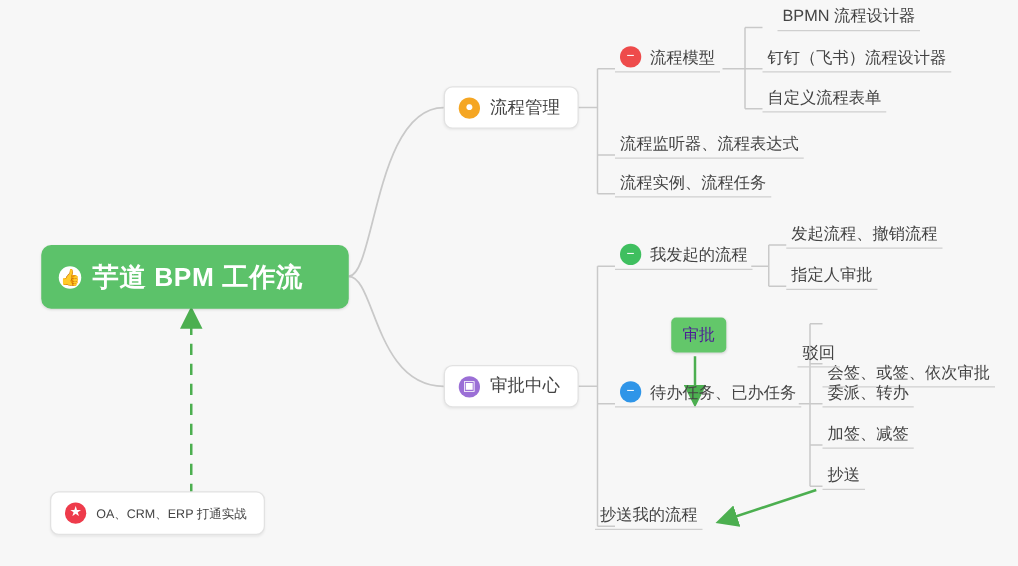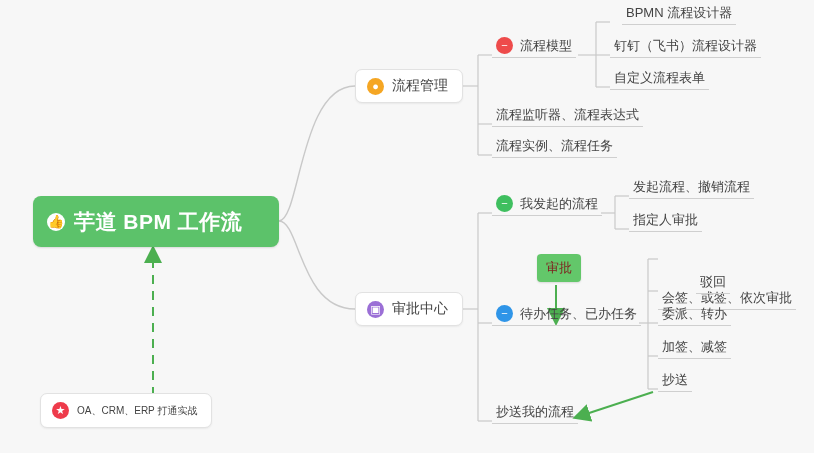--- a/index.html
+++ b/index.html
@@ -48,21 +48,21 @@
     padding:0 4px 4px 4px;
     display:flex;align-items:center;
     height:20px;
   }
   .ul .lbl{margin-left:7px;}
   .ul.noicon .lbl{margin-left:0;}
 
   
   .tag{
     background:#63c76a;
-    color:#7f1d1d;
+    color:#4c1d95;
     font-size:13px;
     border-radius:4px;
     padding:5px 9px;
     box-shadow:0 1px 2px rgba(0,0,0,.12);
   }
 
   
   .ic{
     width:17px;height:17px;border-radius:50%;
     display:inline-flex;align-items:center;justify-content:center;
@@ -171,35 +171,35 @@
   </div>
 
   <div class="node ul" style="left:492px;top:196px;">
     <span class="ic green">−</span>
     <span class="lbl">我发起的流程</span>
   </div>
   <div class="node ul" style="left:492px;top:306px;">
     <span class="ic blue">−</span>
     <span class="lbl">待办任务、已办任务</span>
   </div>
-  <div class="node ul noicon" style="left:492px;top:404px;">
+  <div class="node ul noicon" style="left:476px;top:404px;">
     <span class="lbl">抄送我的流程</span>
   </div>
 
   <div class="node ul noicon" style="left:629px;top:179px;">
     <span class="lbl">发起流程、撤销流程</span>
   </div>
   <div class="node ul noicon" style="left:629px;top:212px;">
     <span class="lbl">指定人审批</span>
   </div>
 
   <div class="node ul noicon" style="left:658px;top:242px;margin-top:48px;">
     <span class="lbl">会签、或签、依次审批</span>
   </div>
-  <div class="node ul noicon" style="left:696px;top:274px;justify-content:flex-end;">
+  <div class="node ul noicon" style="left:638px;top:274px;justify-content:flex-end;">
     <span class="lbl">驳回</span>
   </div>
   <div class="node ul noicon" style="left:658px;top:306px;">
     <span class="lbl">委派、转办</span>
   </div>
   <div class="node ul noicon" style="left:658px;top:339px;">
     <span class="lbl">加签、减签</span>
   </div>
   <div class="node ul noicon" style="left:658px;top:372px;">
     <span class="lbl">抄送</span>

